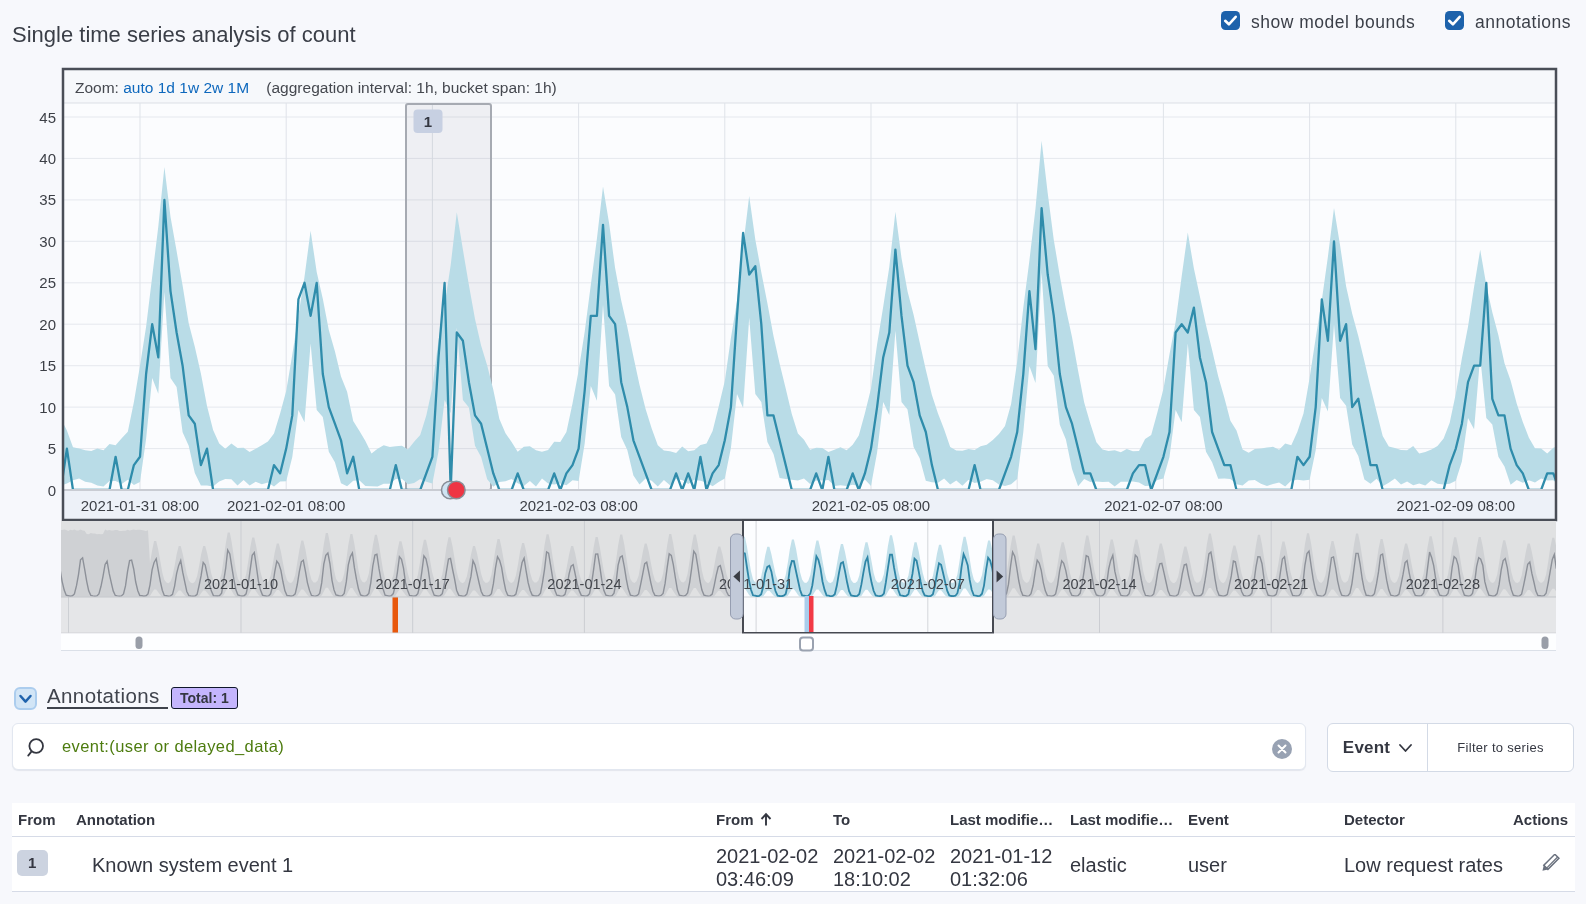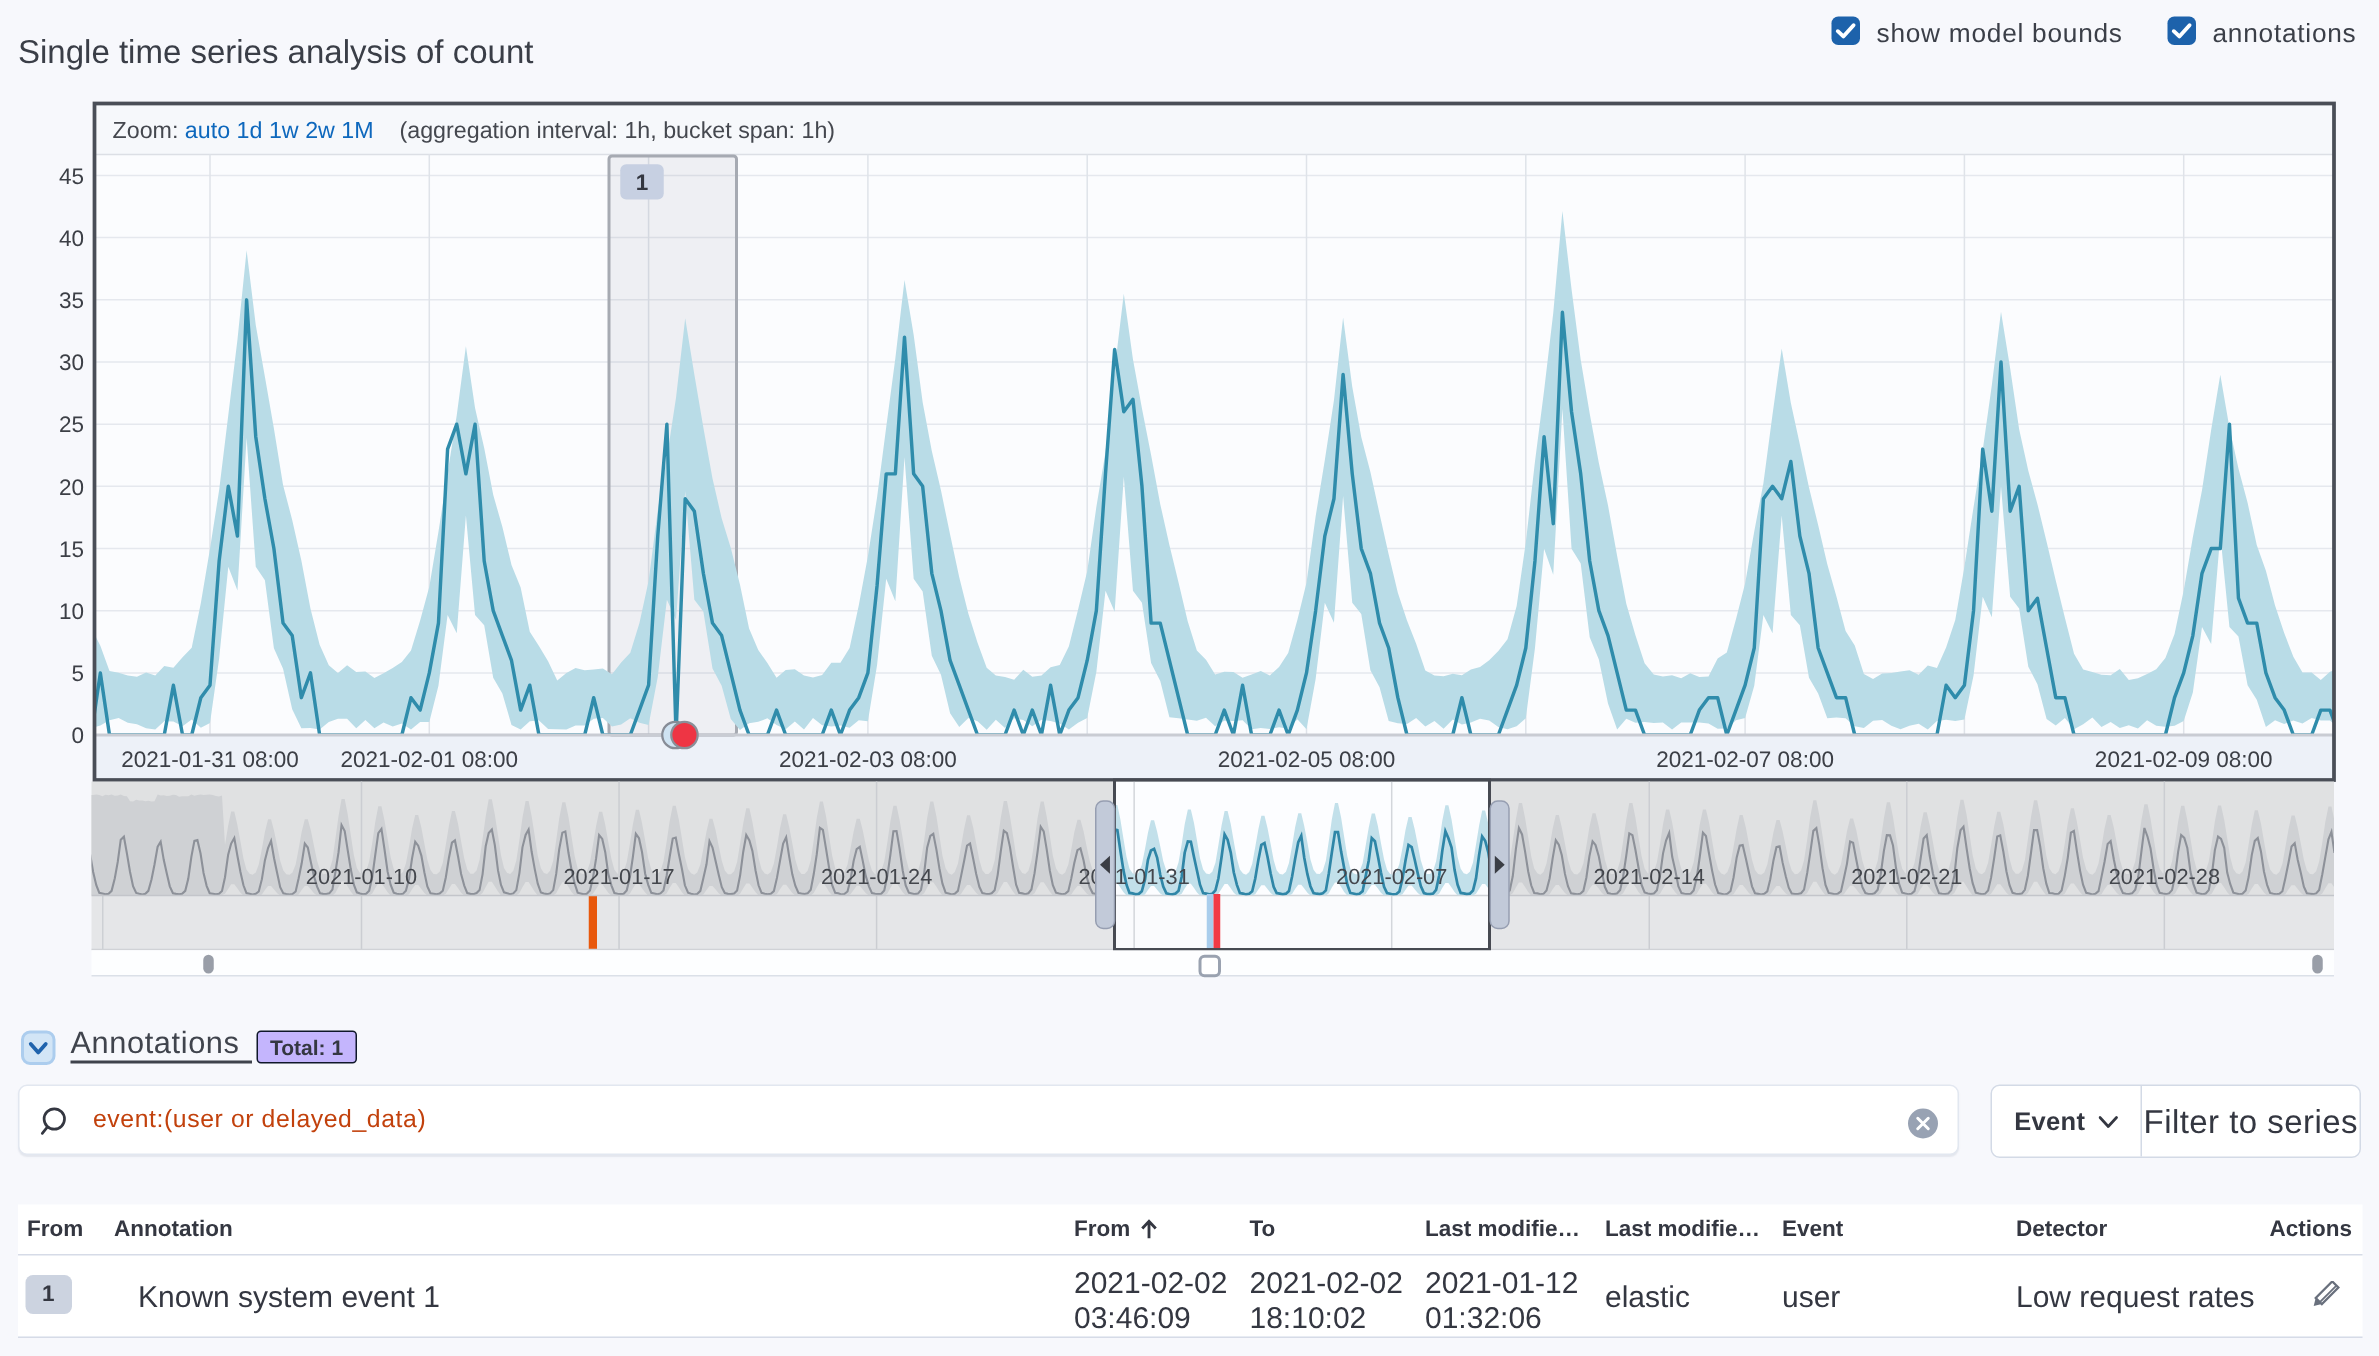--- a/index.html
+++ b/index.html
@@ -13,28 +13,28 @@
 #zoomrow { left:75px; top:79px; font-size:15.5px; color:#45484f; }
 #zoomrow a { color:#0e68bd; text-decoration:none; }
 #annhead-btn { left:14px; top:687px; width:23px; height:23px; border-radius:6px; background:#d2e5f6;
   border:2px solid #accdee; }
 #annhead-title { left:47px; top:685px; font-size:20.5px; color:#40444d; letter-spacing:0.4px;
   line-height:22px; border-bottom:2px solid #3f434c; width:121px; }
 #annhead-badge { left:171px; top:687px; height:22px; background:#c4b5fd; border:1px solid #0f172a;
   border-radius:3px; font-size:14px; font-weight:600; color:#343741; line-height:20px; padding:0 8px; }
 #search { left:12px; top:723px; width:1294px; height:47px; background:#fff; border:1px solid #e2e7f0;
   border-radius:6px; box-shadow:0 1px 1px rgba(152,162,179,0.2); }
-#searchtext { left:62px; top:723px; height:47px; line-height:47px; font-size:16.5px; letter-spacing:0.4px; color:#c2410c; }
+#searchtext { left:62px; top:723px; height:47px; line-height:47px; font-size:16.5px; letter-spacing:0.4px; color:#4d7c0f; }
 #clearbtn { left:1272px; top:739px; width:20px; height:20px; border-radius:50%; background:#98a2b3; }
 #btngroup { left:1327px; top:723px; width:247px; height:49px; background:#fff; border:1px solid #d3dae6;
   border-radius:6px; display:flex; }
 #btngroup .cell1 { width:100px; border-right:1px solid #d3dae6; display:flex; align-items:center;
   justify-content:center; font-size:17px; font-weight:700; color:#343741; gap:9px; letter-spacing:0.2px; }
 #btngroup .cell2 { flex:1; display:flex; align-items:center; justify-content:center;
-  font-size:22px; color:#343741; letter-spacing:0.3px; }
+  font-size:13px; color:#343741; letter-spacing:0.3px; }
 #tablepanel { left:11.5px; top:803px; width:1563px; height:88px; background:#fff; }
 .th { top:811px; font-size:15px; font-weight:700; color:#343741; }
 .td { font-size:20px; color:#343741; }
 .hline { position:absolute; height:1px; left:11.5px; right:11.5px; }
 #rowbadge { left:16.5px; top:850px; width:31.5px; height:25.5px; background:#ccd3e0; border-radius:5px;
   text-align:center; line-height:25.5px; font-size:15px; font-weight:700; color:#343741; }
 </style>
 </head>
 <body>
 <div class="abs" id="tablepanel"></div>

